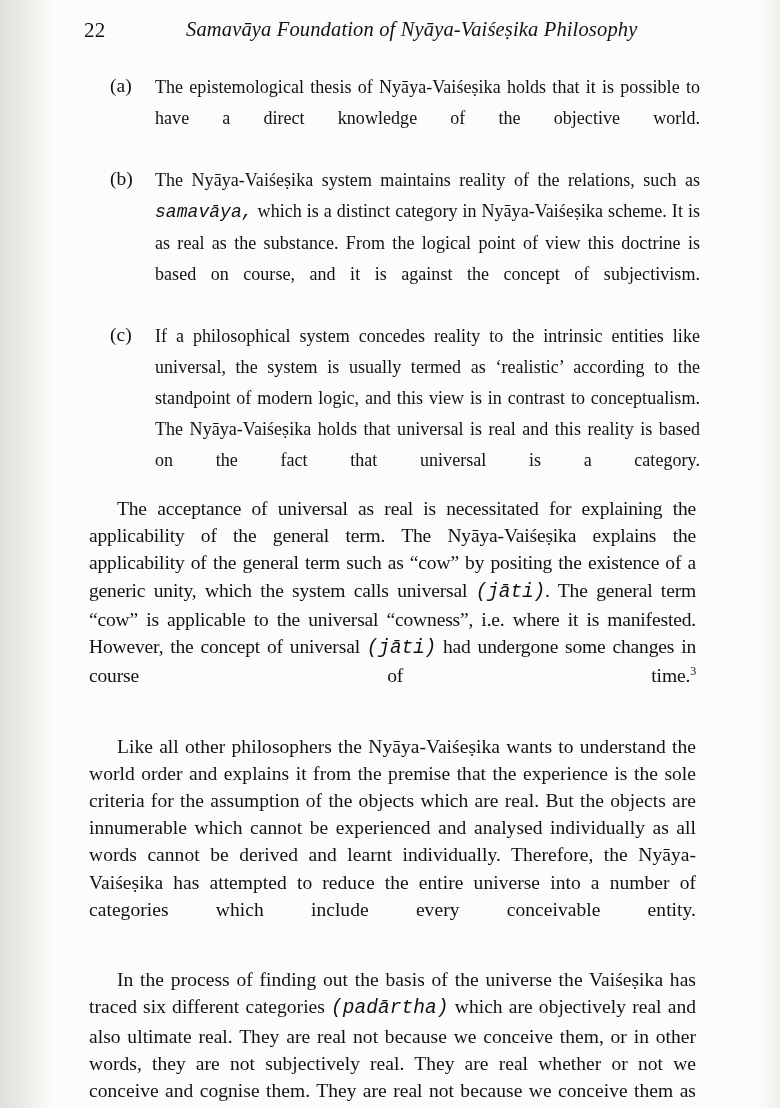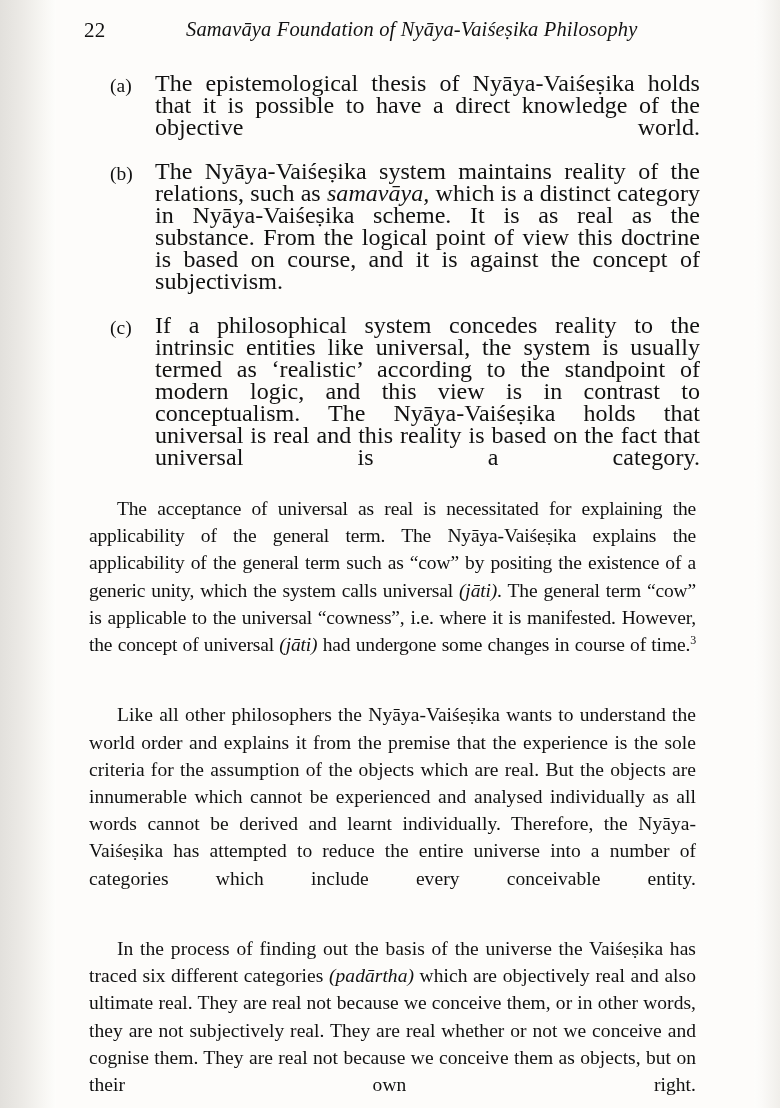--- a/index.html
+++ b/index.html
@@ -97,22 +97,22 @@
     margin: 0 0 0 0;
   }
   .list-marker {
     position: absolute;
     left: 110px;
     top: 0;
     font-size: 19.5px;
     line-height: 27.2px;
   }
   .list-text {
-    font-size: 24px;
-    line-height: 22px;
+    font-size: 18px;
+    line-height: 31px;
     text-align: justify;
     text-justify: inter-word;
     hyphens: none;
     letter-spacing: 0.05px;
   }
   .list-text.last-line-left::after {
     content: "";
     display: inline-block;
     width: 100%;
   }
@@ -134,21 +134,21 @@
     hyphens: none;
     letter-spacing: 0.05px;
   }
   p.para::after {
     content: "";
     display: inline-block;
     width: 100%;
   }
   p.para.tight { letter-spacing: -0.15px; }
 
-  i.term { font-style: italic; }
+  i.term { font-style: italic; font-family: Liberation Mono, monospace; }
   sup.fn {
     font-size: 12px;
     vertical-align: super;
     line-height: 0;
   }
 </style>
 </head>
 <body>
 
 <div class="page">

